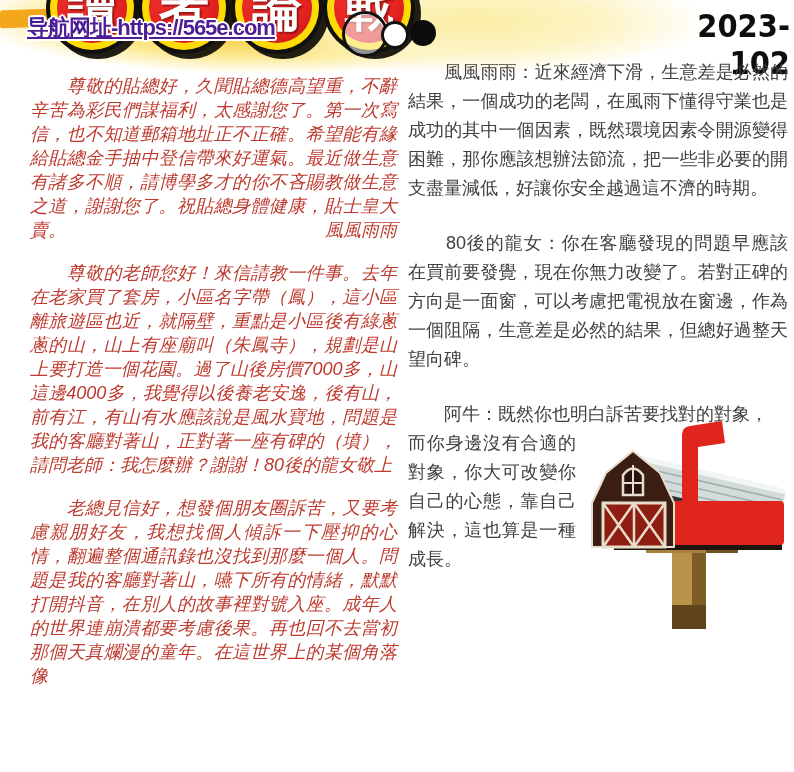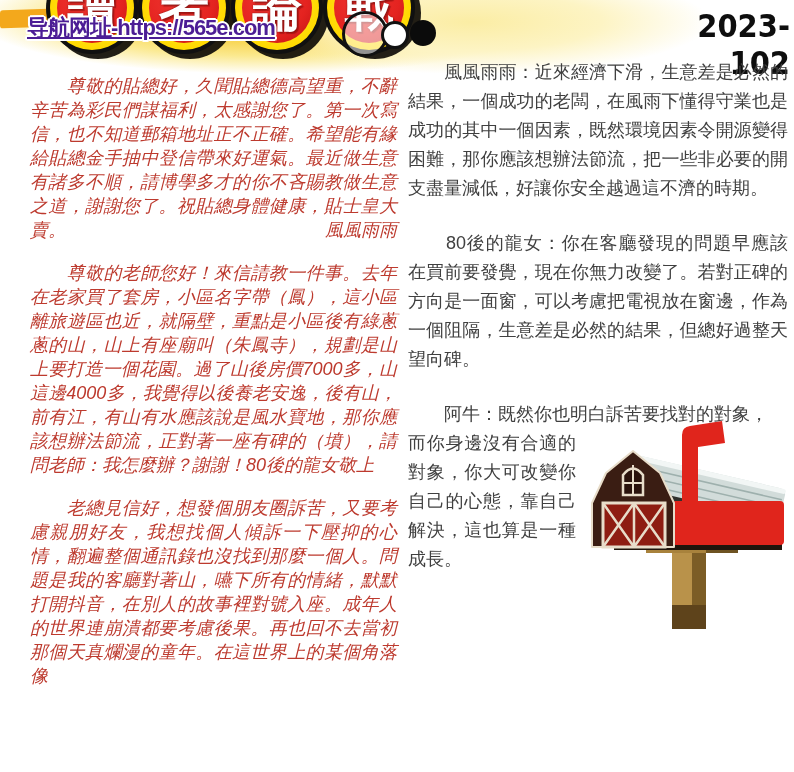--- a/index.html
+++ b/index.html
@@ -97,21 +97,21 @@
 
   <div class="watermark">导航网址-https://565e.com</div>
   <div class="issue">2023-102</div>
 
   <div class="col col-left">
     <p class="letter">
       <span>　　尊敬的貼總好，久聞貼總德高望重，不辭辛苦為彩民們謀福利，太感謝您了。第一次寫信，也不知道郵箱地址正不正確。希望能有緣給貼總金手抽中登信帶來好運氣。最近做生意有諸多不順，請博學多才的你不吝賜教做生意之道，謝謝您了。祝貼總身體健康，貼士皇大賣。</span>
       <span class="sig">風風雨雨</span>
     </p>
     <p class="letter">
-      <span>　　尊敬的老師您好！來信請教一件事。去年在老家買了套房，小區名字帶（鳳），這小區離旅遊區也近，就隔壁，重點是小區後有綠蔥蔥的山，山上有座廟叫（朱鳳寺），規劃是山上要打造一個花園。過了山後房價7000多，山這邊4000多，我覺得以後養老安逸，後有山，前有江，有山有水應該說是風水寶地，那你應該想辦法節流，正對著一座有碑的（墳），請問老師：我怎麼辦？謝謝！80後的龍女敬上</span>
+      <span>　　尊敬的老師您好！來信請教一件事。去年在老家買了套房，小區名字帶（鳳），這小區離旅遊區也近，就隔壁，重點是小區後有綠蔥蔥的山，山上有座廟叫（朱鳳寺），規劃是山上要打造一個花園。過了山後房價7000多，山這邊4000多，我覺得以後養老安逸，後有山，前有江，有山有水應該說是風水寶地，問題是我的客廳對著山，正對著一座有碑的（墳），請問老師：我怎麼辦？謝謝！80後的龍女敬上</span>
     </p>
     <p class="letter">
       <span>　　老總見信好，想發個朋友圈訴苦，又要考慮親朋好友，我想找個人傾訴一下壓抑的心情，翻遍整個通訊錄也沒找到那麼一個人。問題是我的客廳對著山，嚥下所有的情緒，默默打開抖音，在別人的故事裡對號入座。成年人的世界連崩潰都要考慮後果。再也回不去當初那個天真爛漫的童年。在這世界上的某個角落像</span>
     </p>
   </div>
 
   <div class="col col-right">
     <p class="reply">
       <span>　　風風雨雨：近來經濟下滑，生意差是必然的結果，一個成功的老闆，在風雨下懂得守業也是成功的其中一個因素，既然環境因素令開源變得困難，那你應該想辦法節流，把一些非必要的開支盡量減低，好讓你安全越過這不濟的時期。</span>
     </p>

